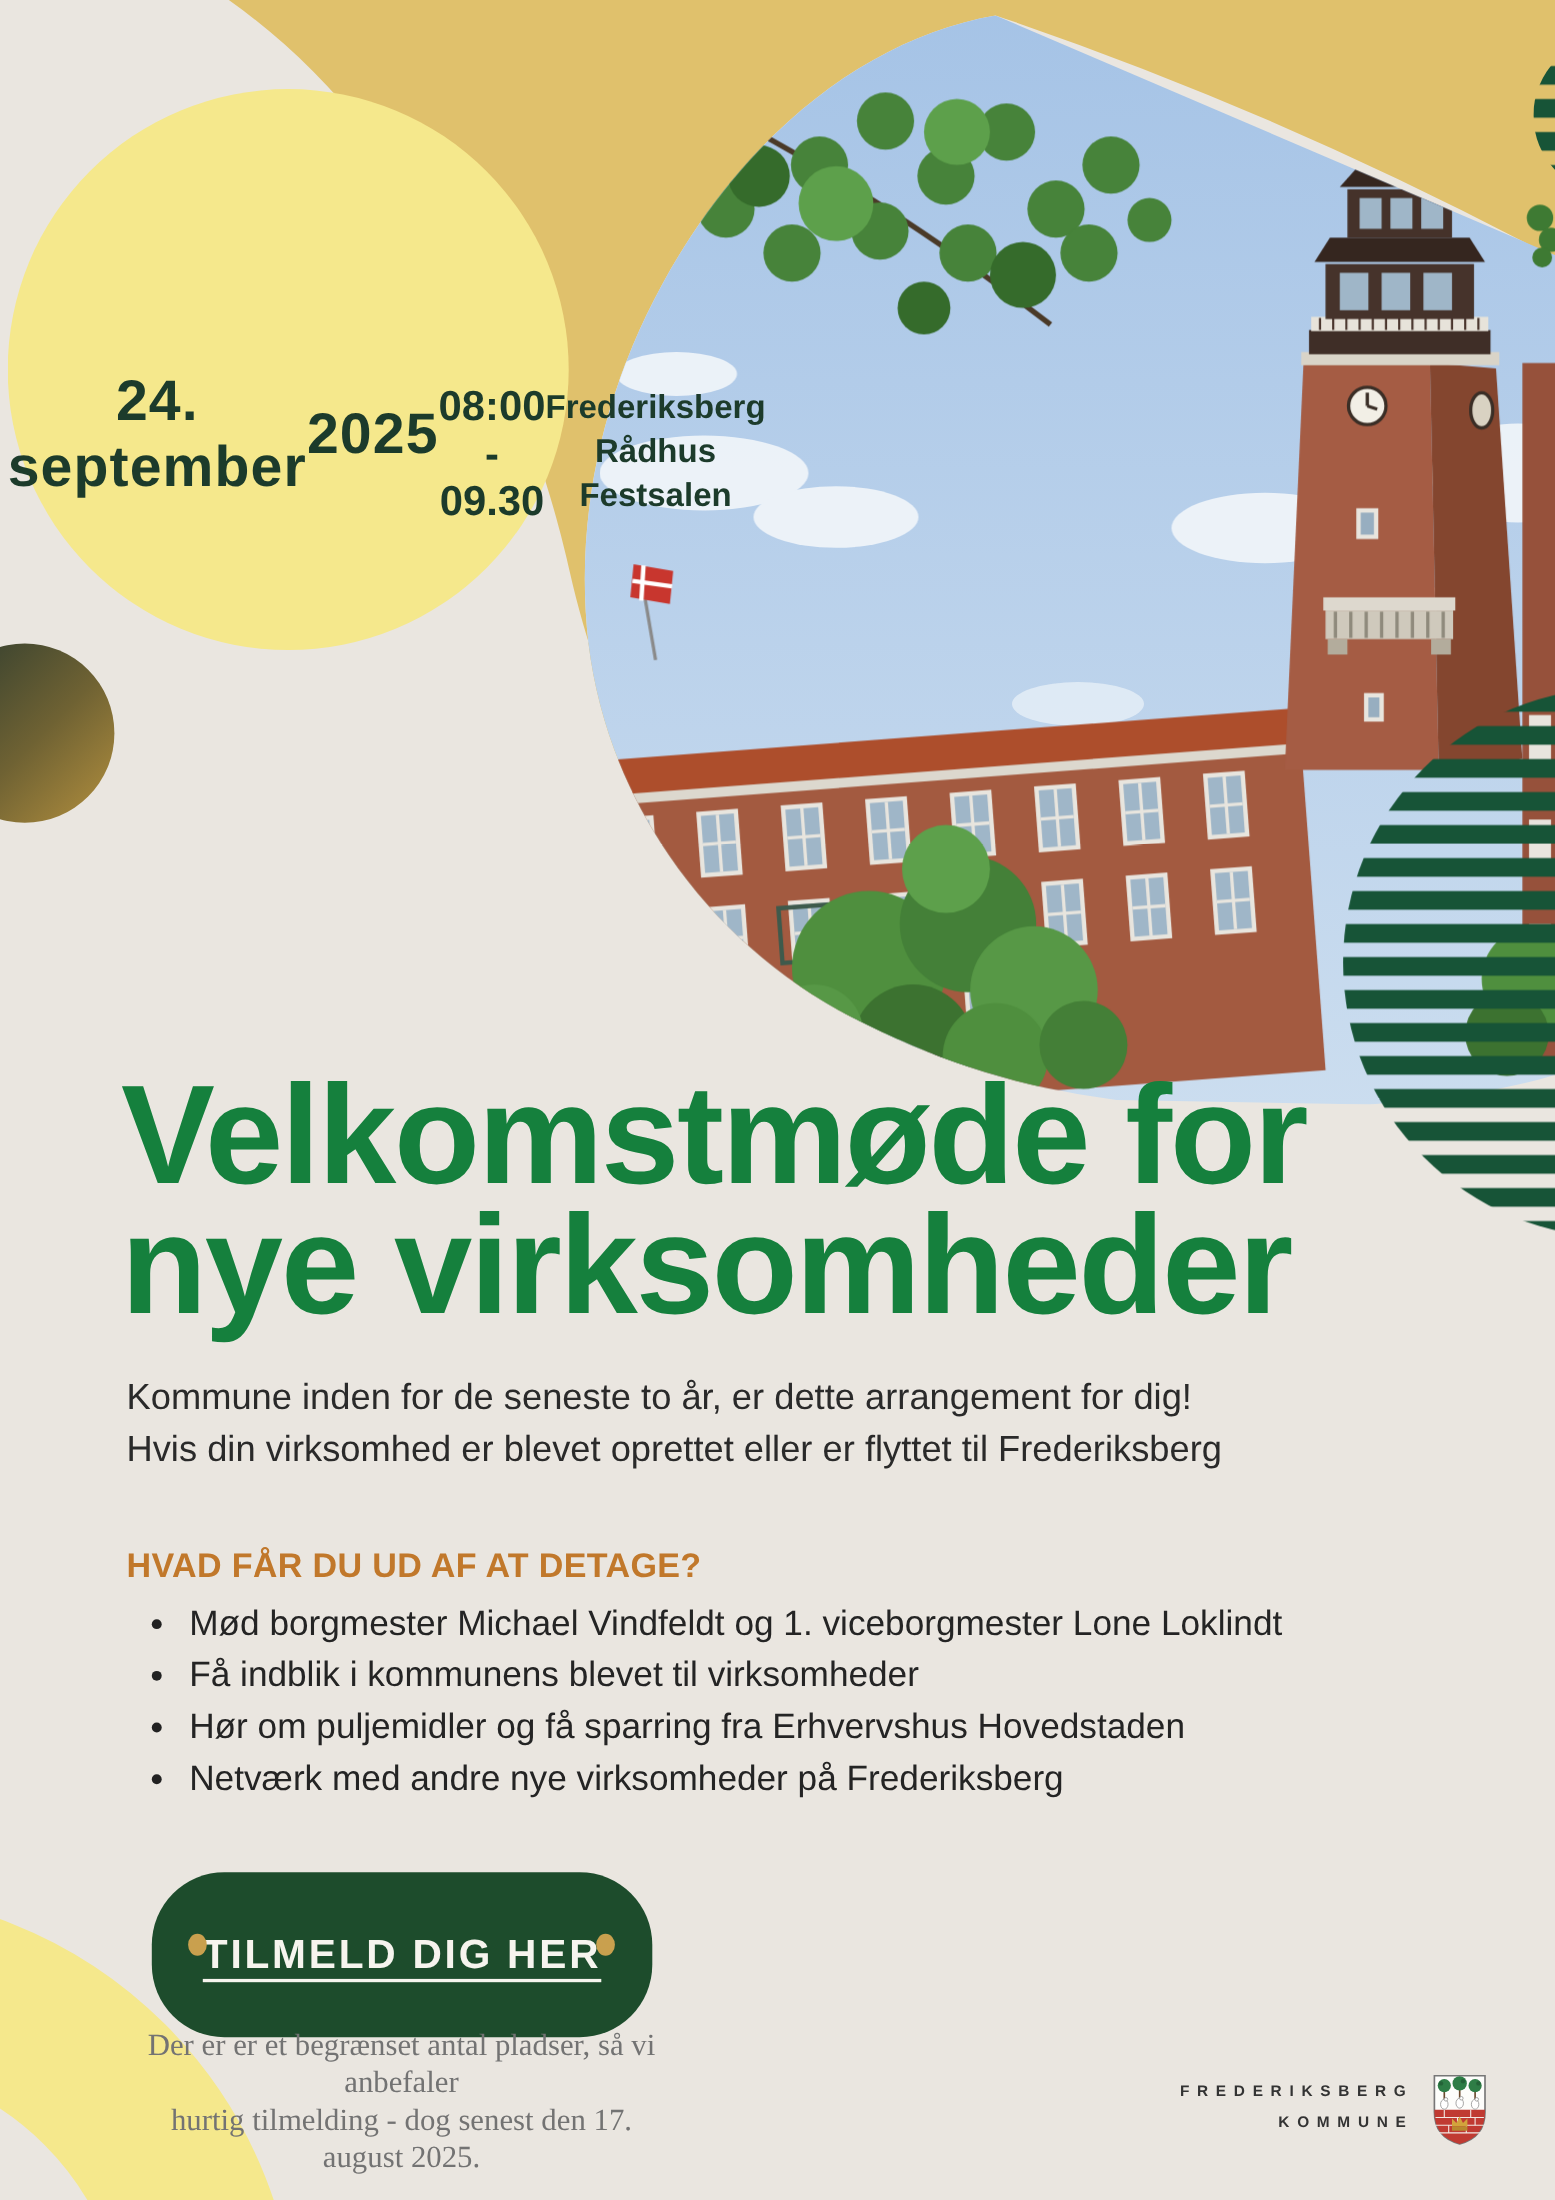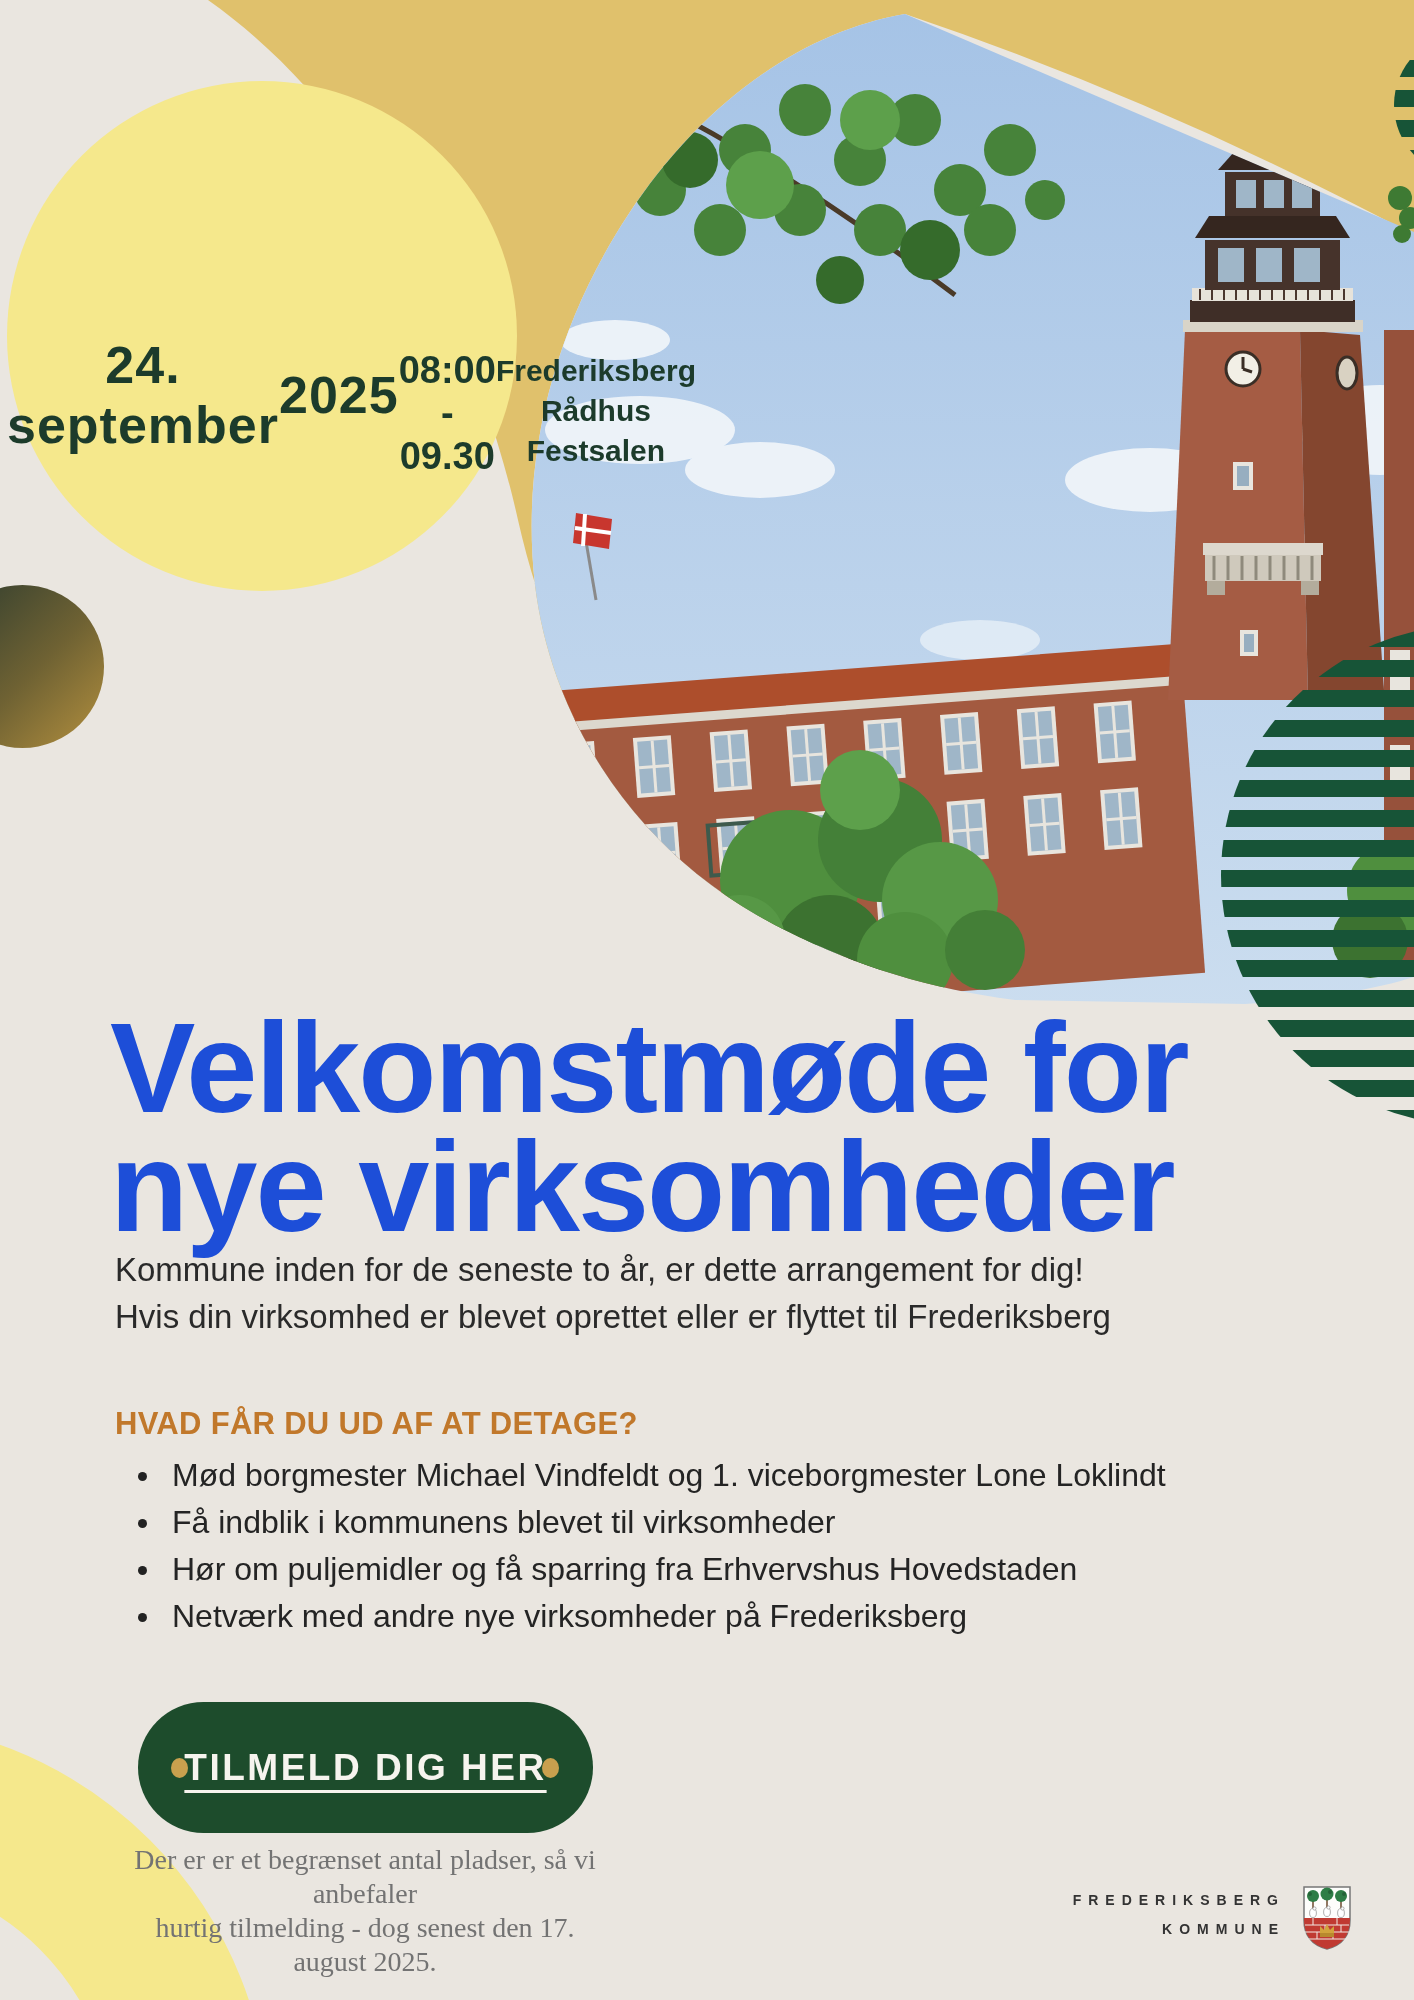--- a/index.html
+++ b/index.html
@@ -24,41 +24,41 @@
     background:#F5E88C;color:#1C3B2B;text-align:center;
     display:flex;flex-direction:row;align-items:center;box-sizing:border-box;
     padding-top:118px;
   }
   .date-line{font-size:52px;font-weight:bold;line-height:60px;letter-spacing:1px;}
   .time-line{font-size:38px;font-weight:bold;margin-top:36px;}
   .venue-line{font-size:30px;font-weight:bold;line-height:40px;}
   .venue-block{margin-top:32px;}
   
   .title{
-    left:110px;top:1008px;width:1200px;color:#1d4ed8;font-weight:bold;
+    left:110px;top:972px;width:1200px;color:#15803d;font-weight:bold;
     font-size:128px;line-height:119px;letter-spacing:-2px;
   }
   .intro{
     left:115px;top:1246px;width:1000px;color:#2A2A2A;
     font-size:33px;line-height:47px;
   }
   .benefits-heading{
     left:115px;top:1406px;color:#C1782B;font-weight:bold;
     font-size:31px;letter-spacing:0.3px;
   }
   .bullets{left:132px;top:1452px;margin:0;padding:0;list-style:none;
     font-size:32px;line-height:47px;color:#242424;width:1150px;}
   .bullets li{position:relative;padding-left:40px;}
   .bullets li::before{
     content:"";position:absolute;left:6px;top:20px;width:9px;height:9px;
     border-radius:50%;background:#222;
   }
   
   .cta-btn{
-    left:138px;top:1702px;width:455px;height:131px;border-radius:66px;
+    left:138px;top:1702px;width:455px;height:150px;border-radius:66px;
     background:#1D4C2C;display:flex;align-items:center;justify-content:center;
     cursor:pointer;border:none;
   }
   .cta-label{
     color:#F6F4EE;font-size:37px;font-weight:bold;letter-spacing:2.5px;
     text-decoration:underline;text-decoration-thickness:3px;text-underline-offset:10px;
     font-family:"Liberation Sans",sans-serif;
   }
   .cta-dot{position:absolute;width:17px;height:20px;border-radius:50%;background:#C9A04E;top:56px;}
   .cta-dot.left{left:33px;} .cta-dot.right{right:34px;}

